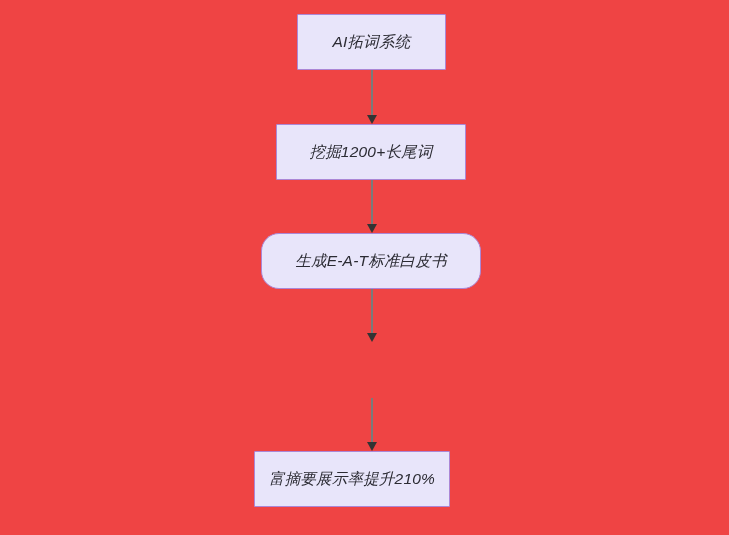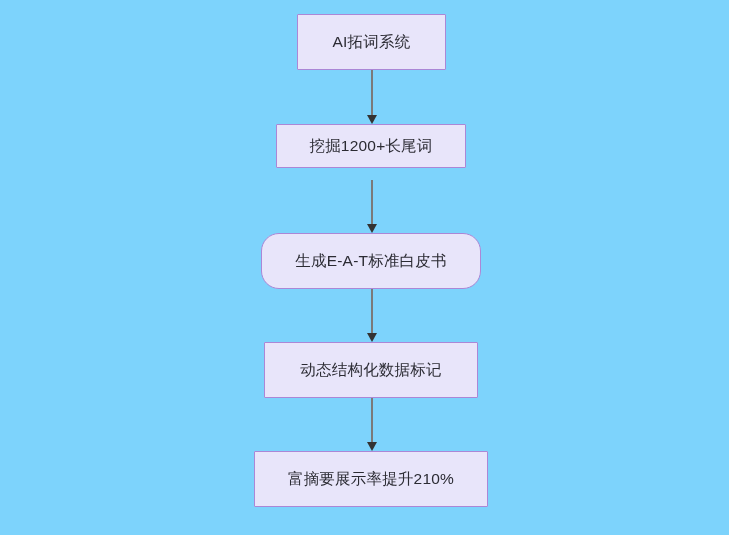--- a/index.html
+++ b/index.html
@@ -54,21 +54,21 @@
     width: 0;
     height: 0;
     border-left: 5.2px solid transparent;
     border-right: 5.2px solid transparent;
     border-top: 9px solid #333333;
   }
 </style>
 </head>
 <body>
 
-<div id="flowchart" style="background: #7dd3fc;">
+<div id="flowchart" style="background: #ef4444; font-style: italic;">
 
   <div class="edge" style="left: 371px; top: 70px; width: 2px; height: 54px;">
     <div class="edge-line" style="height: 46px; background: rgb(122, 122, 122);"></div>
     <div class="edge-head" style="top: 45px; border-top-color: rgb(51, 51, 51);"></div>
   </div>
   <div class="edge" style="left: 371px; top: 180px; width: 2px; height: 53px;">
     <div class="edge-line" style="height: 45px; background: rgb(122, 122, 122);"></div>
     <div class="edge-head" style="top: 44px; border-top-color: rgb(51, 51, 51);"></div>
   </div>
   <div class="edge" style="left: 371px; top: 289px; width: 2px; height: 53px;">
@@ -76,26 +76,23 @@
     <div class="edge-head" style="top: 44px; border-top-color: rgb(51, 51, 51);"></div>
   </div>
   <div class="edge" style="left: 371px; top: 398px; width: 2px; height: 53px;">
     <div class="edge-line" style="height: 45px; background: rgb(122, 122, 122);"></div>
     <div class="edge-head" style="top: 44px; border-top-color: rgb(51, 51, 51);"></div>
   </div>
 
   <div class="node" style="left: 297px; top: 14px; width: 149px; height: 56px; background: rgb(232, 229, 250); border-color: rgb(171, 135, 214); color: rgb(43, 43, 51);">
     <span class="node-label">AI拓词系统</span>
   </div>
-  <div class="node" style="left: 276px; top: 124px; width: 190px; height: 44px; background: rgb(232, 229, 250); border-color: rgb(171, 135, 214); color: rgb(43, 43, 51);">
+  <div class="node" style="left: 276px; top: 124px; width: 190px; height: 56px; background: rgb(232, 229, 250); border-color: rgb(171, 135, 214); color: rgb(43, 43, 51);">
     <span class="node-label">挖掘1200+长尾词</span>
   </div>
   <div class="node" style="left: 261px; top: 233px; width: 220px; height: 56px; background: rgb(232, 229, 250); border-color: rgb(171, 135, 214); color: rgb(43, 43, 51); border-radius: 18px;">
     <span class="node-label">生成E-A-T标准白皮书</span>
   </div>
-  <div class="node" style="left: 264px; top: 342px; width: 214px; height: 56px; background: rgb(232, 229, 250); border-color: rgb(171, 135, 214); color: rgb(43, 43, 51);">
-    <span class="node-label">动态结构化数据标记</span>
-  </div>
-  <div class="node" style="left: 254px; top: 451px; width: 234px; height: 56px; background: rgb(232, 229, 250); border-color: rgb(171, 135, 214); color: rgb(43, 43, 51);">
+  <div class="node" style="left: 254px; top: 451px; width: 196px; height: 56px; background: rgb(232, 229, 250); border-color: rgb(171, 135, 214); color: rgb(43, 43, 51);">
     <span class="node-label">富摘要展示率提升210%</span>
   </div>
 
 </div>
 
 </body></html>

